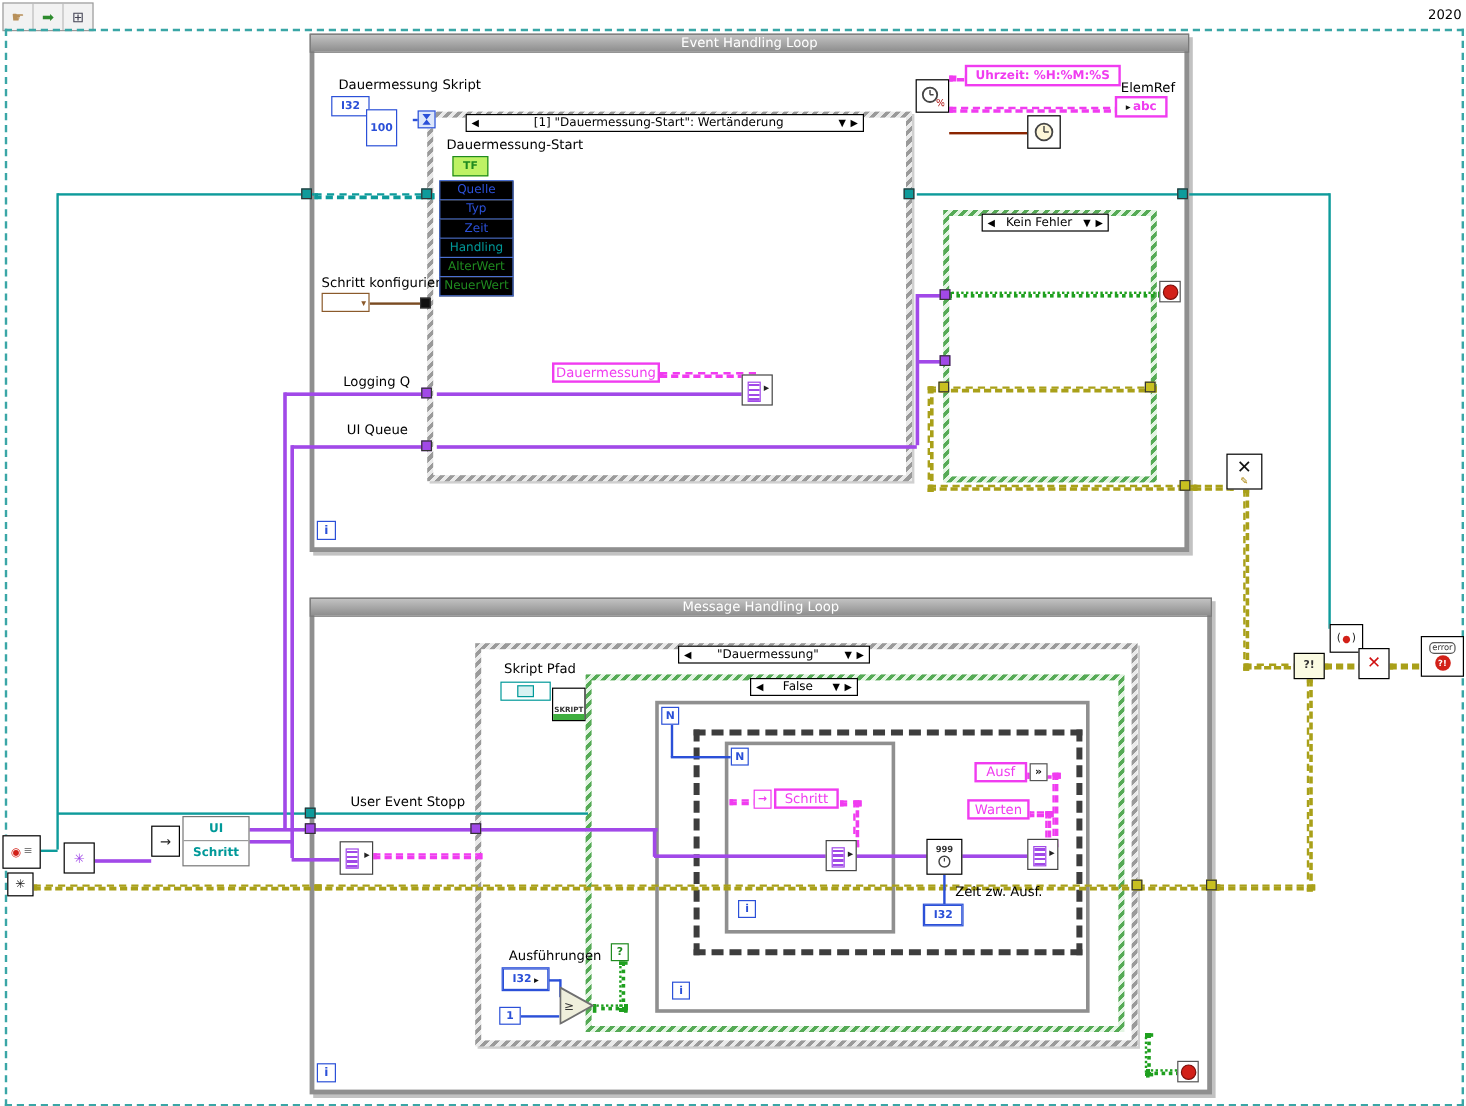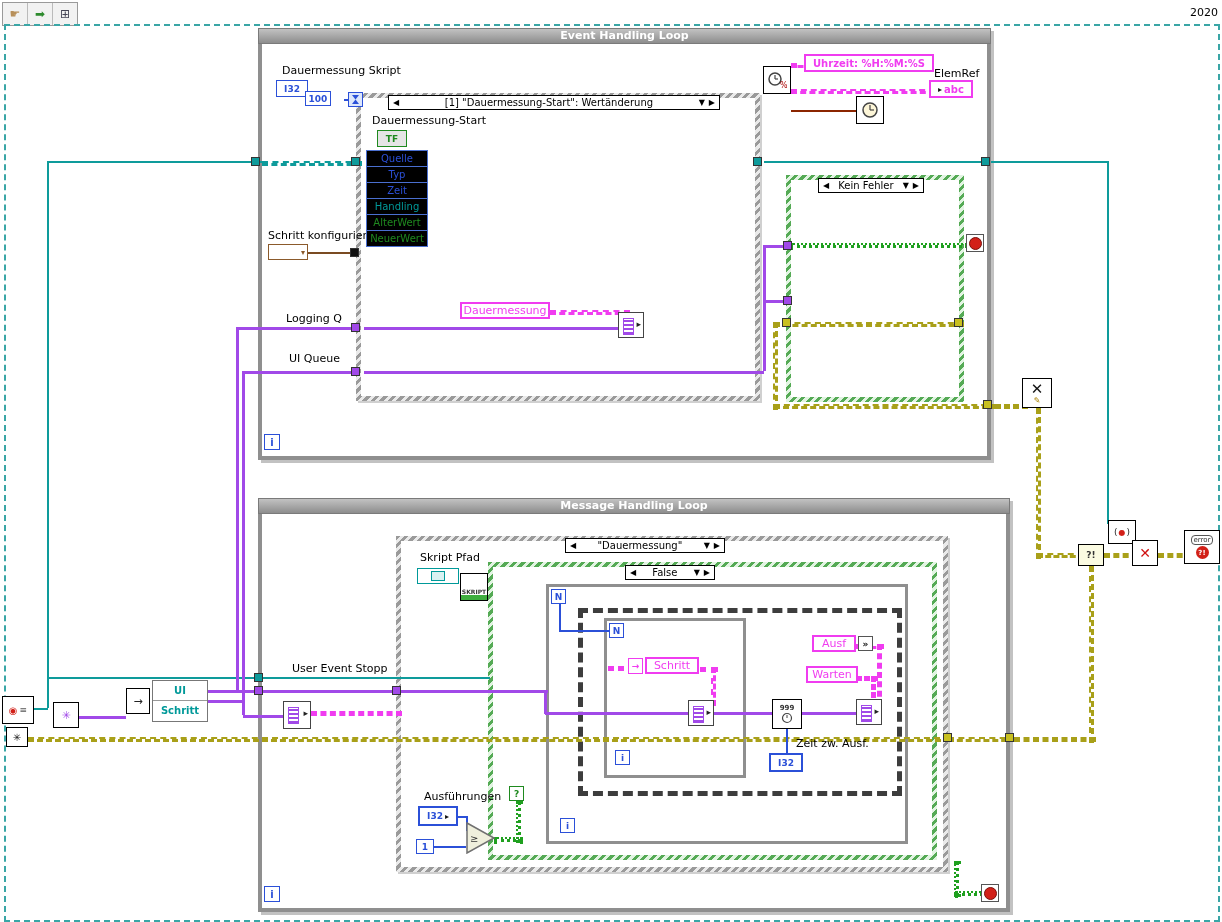--- a/index.html
+++ b/index.html
@@ -19,21 +19,21 @@
   .c-err{border-color:#A9A019}
   .c-green{border-color:#1FA01F}
   .c-blue{border-color:#2B50D8}
   .c-brown{border-color:#7A4B22}
   .c-maroon{border-color:#8B2500}
   
   .loop{position:absolute;box-sizing:border-box;border:4px solid #8F8F8F;
         box-shadow:3px 3px 0 rgba(120,120,120,.45)}
   .looptitle{position:absolute;left:-4px;top:-4px;width:calc(100% + 8px);height:16px;
         background:linear-gradient(#c2c2c2,#8d8d8d);border:1px solid #7a7a7a;box-sizing:border-box;
-        color:#fff;font-weight:bold;font-size:11px;text-align:center;line-height:14px}
+        color:#fff;font-weight:normal;font-size:11px;text-align:center;line-height:14px}
   .struct{position:absolute;box-sizing:border-box}
   .striped-gray{background:repeating-linear-gradient(135deg,#9a9a9a 0 3px,#eaeaea 3px 6px);
         box-shadow:2px 2px 0 rgba(120,120,120,.35)}
   .striped-green{background:repeating-linear-gradient(135deg,#55aa55 0 3px,#e2f4e2 3px 6px)}
   .struct-inner{position:absolute;inset:5px;background:#fff}
   .film{position:absolute;box-sizing:border-box;border:5px dashed #3d3d3d;background:#fff}
   .loopthin{position:absolute;box-sizing:border-box;border:3px solid #8F8F8F}
   .selbox{position:absolute;box-sizing:border-box;height:15px;background:#fff;border:1px solid #000;
         font-size:10px;display:flex;align-items:center;gap:4px;padding:0 4px;white-space:nowrap;z-index:30}
   .selbox .arr{font-size:8px;line-height:10px}
@@ -186,36 +186,36 @@
 <div class="tun tun-purple" style="left:392px;top:686px"></div>
 <div class="tun tun-err" style="left:983px;top:400px"></div>
 <div class="tun tun-err" style="left:782px;top:318px"></div>
 <div class="tun tun-err" style="left:954px;top:318px"></div>
 <div class="tun tun-err" style="left:943px;top:733px"></div>
 <div class="tun tun-err" style="left:1005px;top:733px"></div>
 <div class="tun tun-black" style="left:350px;top:248px"></div>
 
 <div class="lbl" style="left:282px;top:64px">Dauermessung Skript</div>
 <div class="term t-blue" style="left:276px;top:80px;width:32px;height:17px;font-size:9px">I32</div>
-<div class="term t-blue" style="left:305px;top:91px;width:26px;height:15px;font-size:9px">100</div>
+<div class="term t-blue" style="left:305px;top:91px;width:26px;height:31px;font-size:9px">100</div>
 <div class="term t-blue" style="left:348px;top:92px;width:15px;height:15px;background:#dce6fb">
   <svg width="9" height="11" viewBox="0 0 9 11">
       <path d="M1,1 h7 l-3.5,4.5 Z M1,10 h7 l-3.5,-4.5 Z" fill="#2B50D8"></path>
     </svg>
 </div>
 
 <div class="selbox" style="left:388px;top:95px;width:332px">
   <span class="arr">◀</span>
   <span class="seltext">[1] "Dauermessung-Start": Wertänderung</span>
   <span class="arr">▼</span>
   <span class="arr">▶</span>
 </div>
 
 <div class="lbl" style="left:372px;top:114px">Dauermessung-Start</div>
-<div class="term t-green" style="left:377px;top:130px;width:30px;height:17px;font-size:9px;background:#e5e5e5">TF</div>
+<div class="term t-green" style="left:377px;top:130px;width:30px;height:17px;font-size:9px;background:#bef264">TF</div>
 
 <div class="abs" style="left:366px;top:150px;width:62px;border-top:1px solid #4a6fd0;z-index:25">
   <div class="dn-row dn-blue">Quelle</div>
   <div class="dn-row dn-blue">Typ</div>
   <div class="dn-row dn-blue">Zeit</div>
   <div class="dn-row dn-teal">Handling</div>
   <div class="dn-row dn-green">AlterWert</div>
   <div class="dn-row dn-green">NeuerWert</div>
 </div>
 

